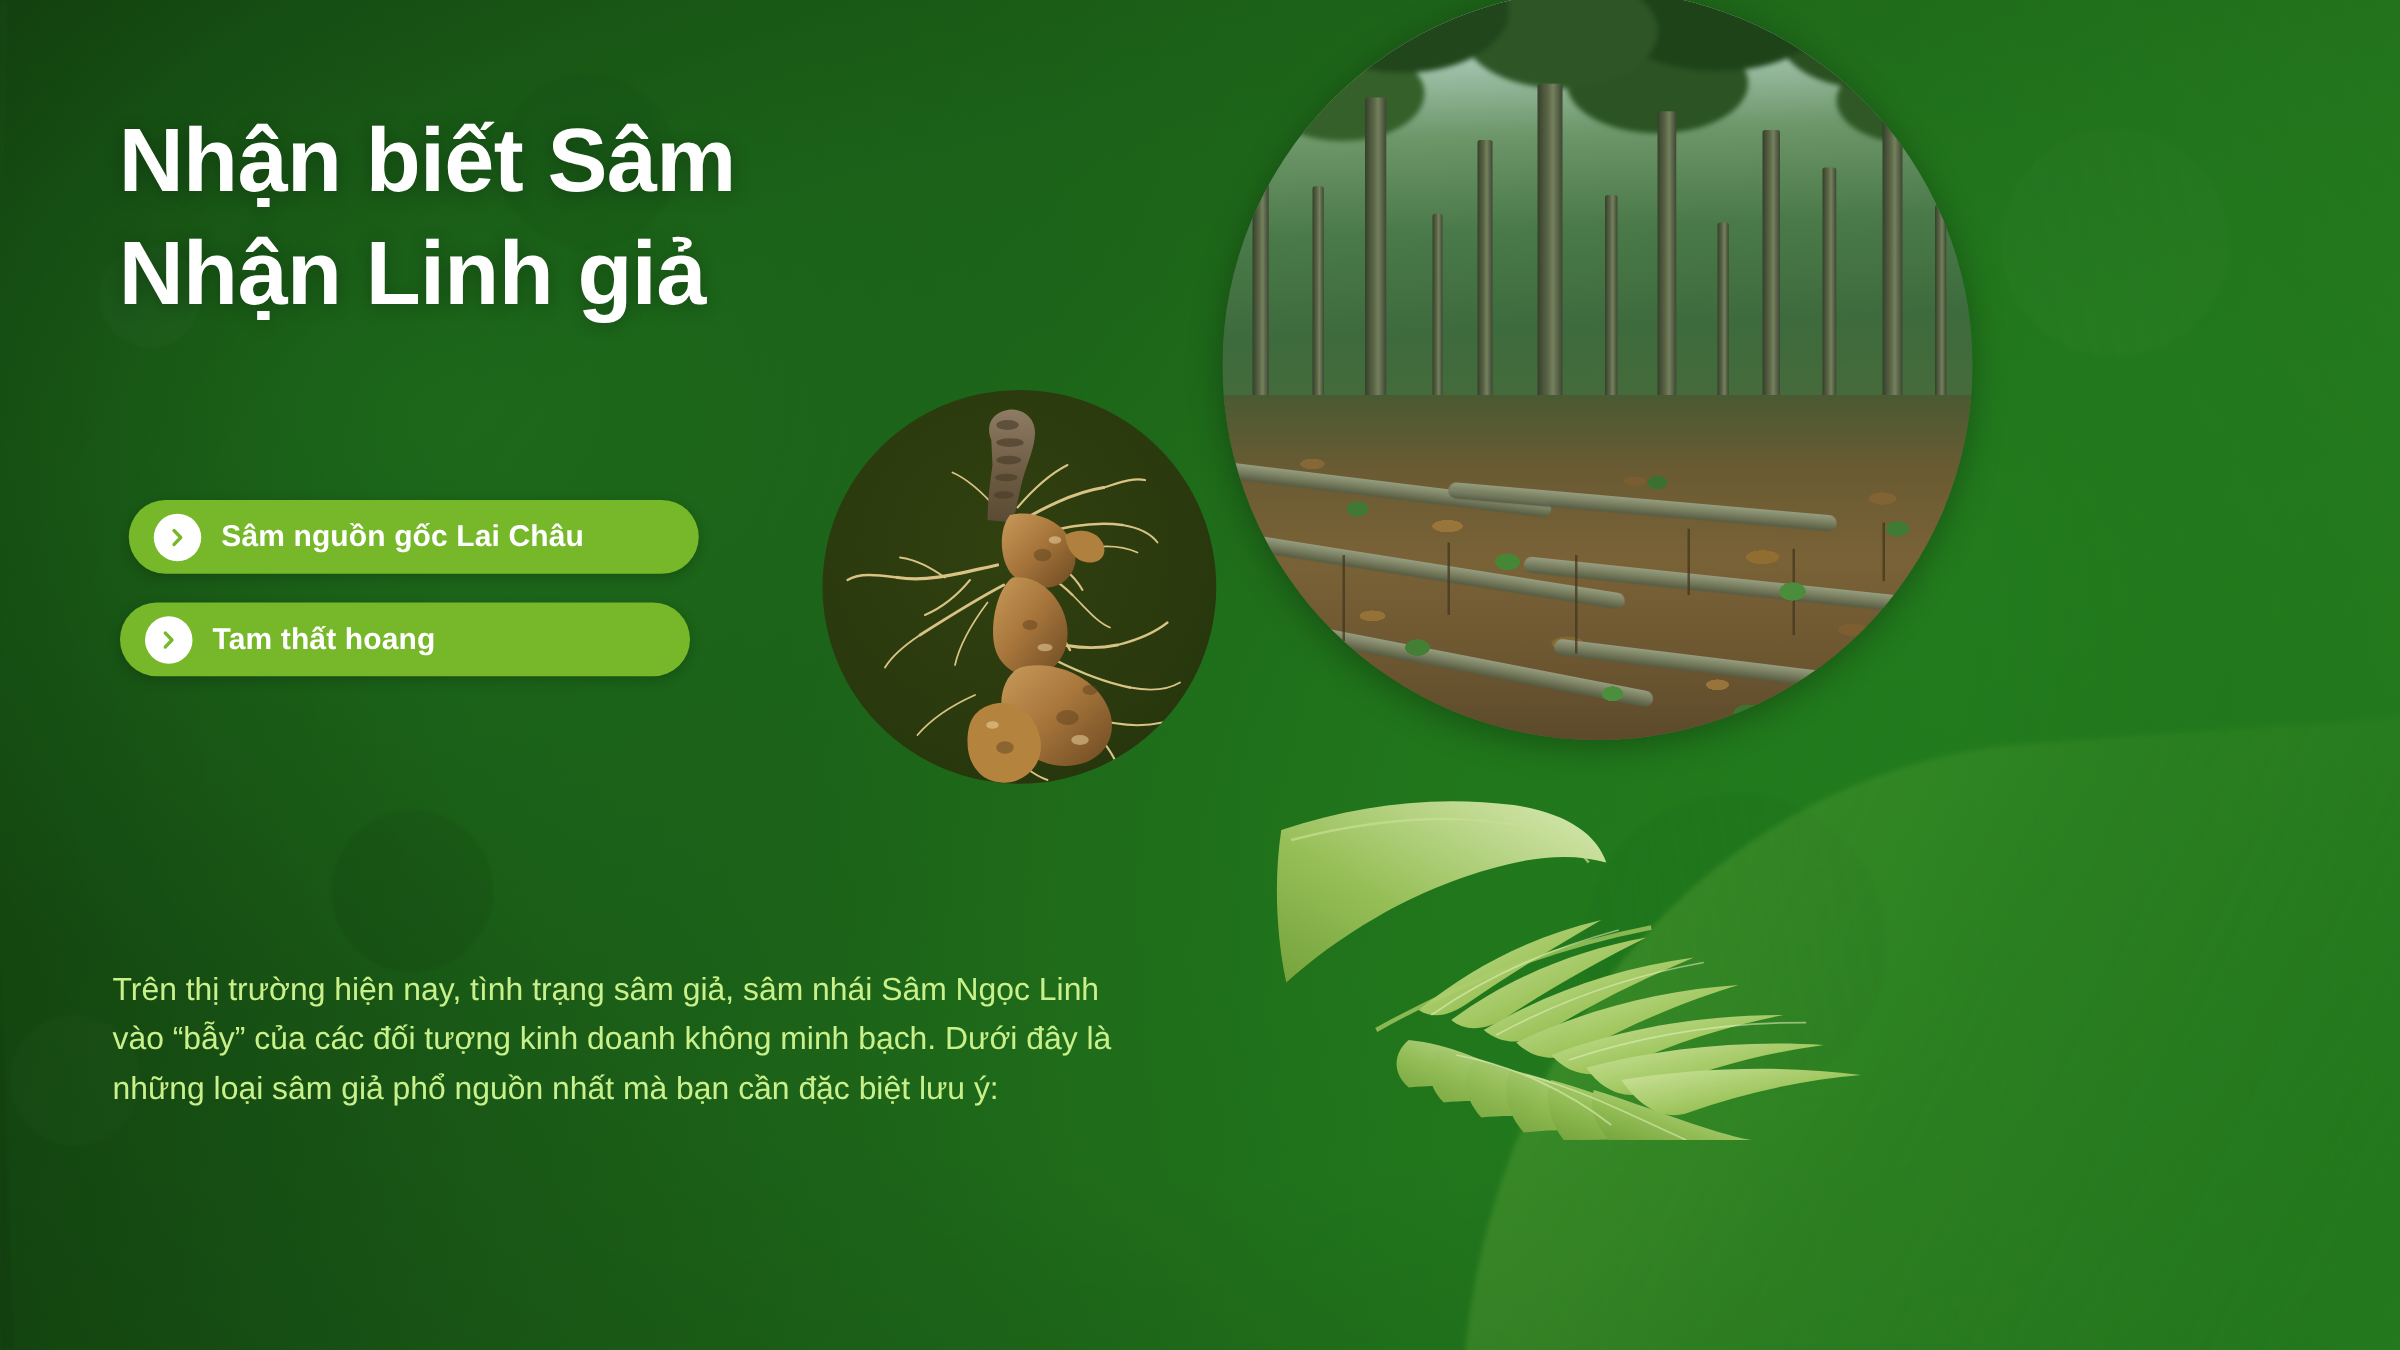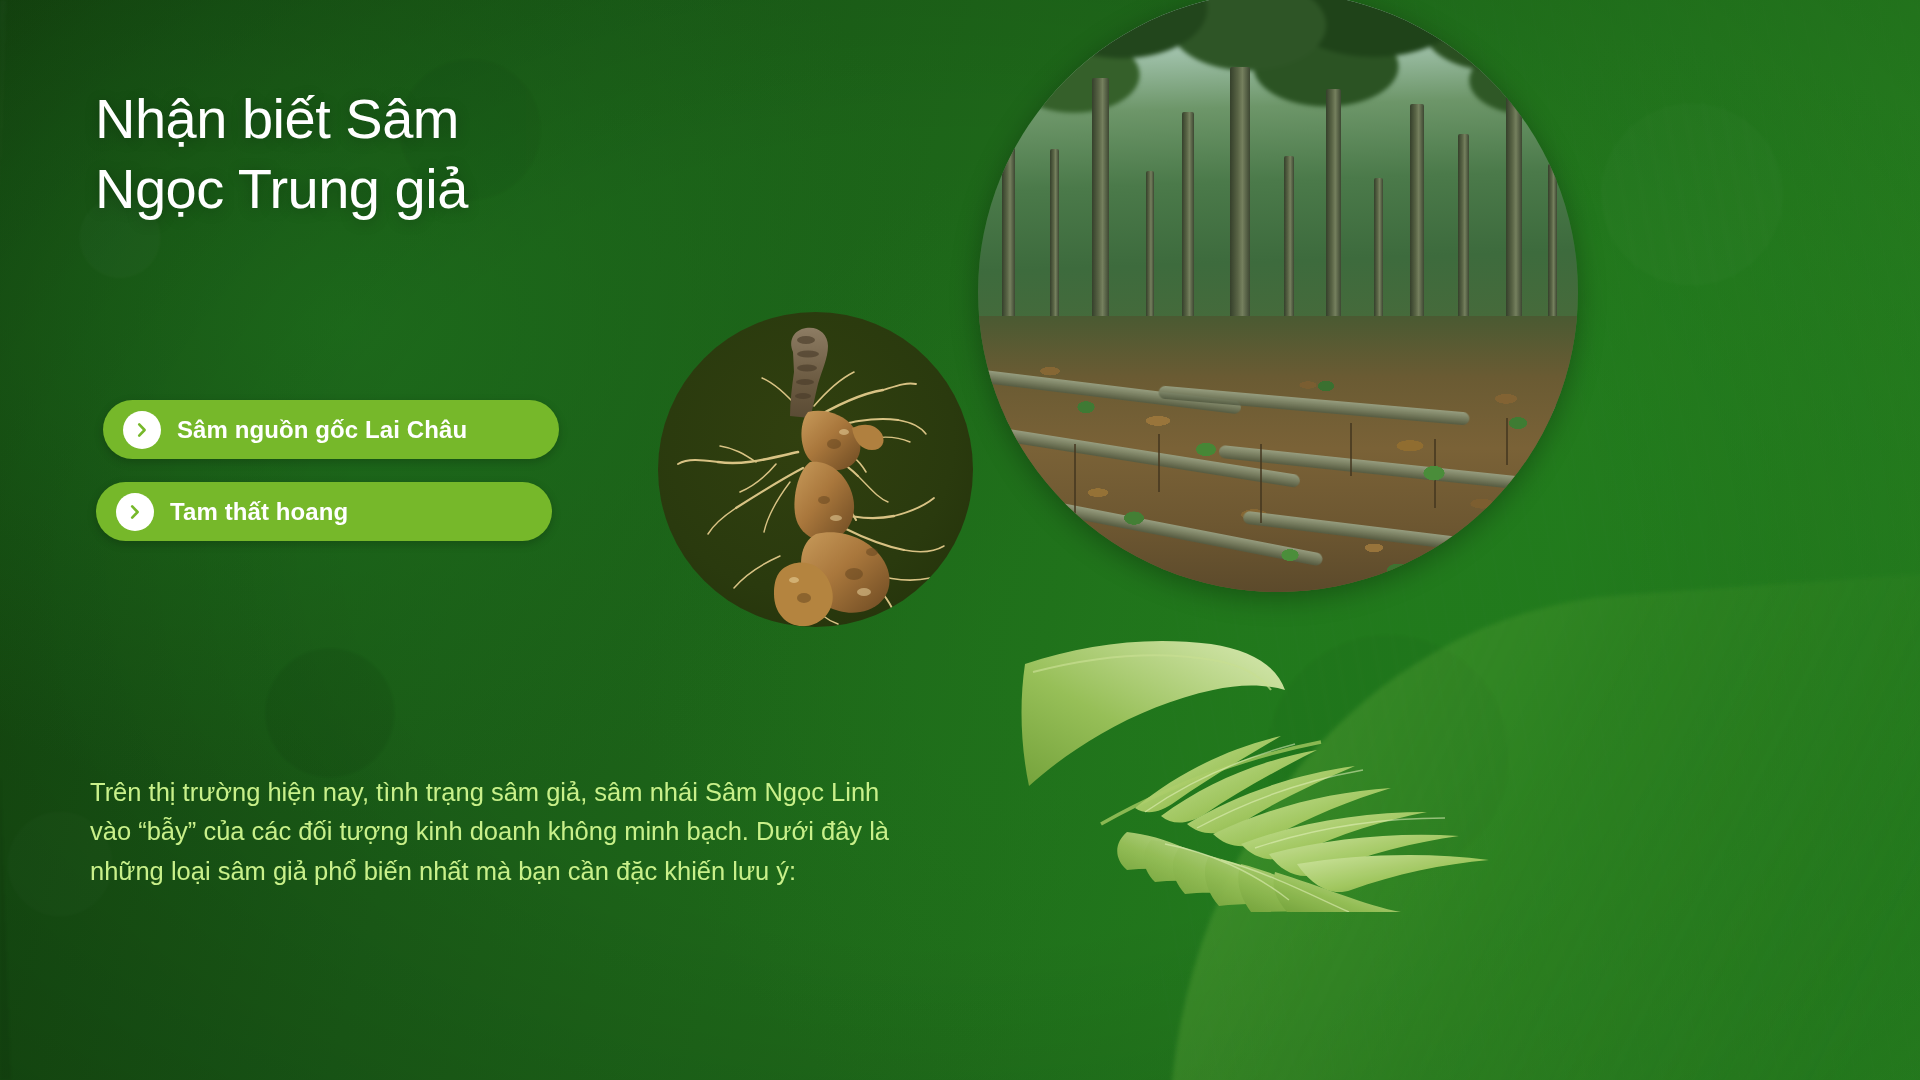--- a/index.html
+++ b/index.html
@@ -48,21 +48,21 @@
   }
   .vignette {
     position:absolute; inset:0;
     background: radial-gradient(ellipse 1500px 1000px at 50% 50%, rgba(0,0,0,0) 40%, rgba(0,0,0,.22) 100%);
   }
 
   
   .headline {
     position:absolute; left:95px; top:84px; width:760px;
     color:#ffffff;
-    font-size:56px; font-weight:400; line-height:1.25;
+    font-size:72px; font-weight:700; line-height:1.25;
     letter-spacing:-0.5px;
     text-shadow: 0 2px 14px rgba(0,0,0,.25);
   }
   .headline .ln { display:block; white-space:nowrap; }
 
   
   .pill-list { position:absolute; left:0; top:400px; width:720px; }
   .pill {
     display:flex; align-items:center; gap:16px;
     height:59px;
@@ -389,21 +389,21 @@
       <path d="M130 240 C176 208 228 186 280 172"></path>
       <path d="M182 256 C234 228 292 208 348 198"></path>
       <path d="M240 276 C300 256 366 246 430 246"></path>
       <path d="M150 272 C194 280 238 300 274 328"></path>
       <path d="M206 288 C252 300 298 324 334 340"></path>
     </g>
   </svg>
 
   <h1 class="headline">
     <span class="ln">Nhận biết Sâm</span>
-    <span class="ln">Ngọc Trung giả</span>
+    <span class="ln">Nhận Linh giả</span>
   </h1>
 
   <div class="pill-list">
 
 
     <div class="pill pill-2">
       <span class="pill-icon">
         <svg width="16" height="16" viewBox="0 0 16 16">
           <path d="M5.2 2.4 L10.6 8 L5.2 13.6" fill="none" stroke="#76b82a" stroke-width="2.6" stroke-linecap="round" stroke-linejoin="round"></path>
         </svg>
@@ -418,16 +418,16 @@
         </svg>
       </span>
       <span class="pill-label">Tam thất hoang</span>
     </div>
 
   </div>
 
   <div class="paragraph">
     <span>Trên thị trường hiện nay, tình trạng sâm giả, sâm nhái Sâm Ngọc Linh</span>
     <span>vào “bẫy” của các đối tượng kinh doanh không minh bạch. Dưới đây là</span>
-    <span>những loại sâm giả phổ biến nhất mà bạn cần đặc khiến lưu ý:</span>
+    <span>những loại sâm giả phổ nguồn nhất mà bạn cần đặc biệt lưu ý:</span>
   </div>
 
 </div>
 
 </body></html>

